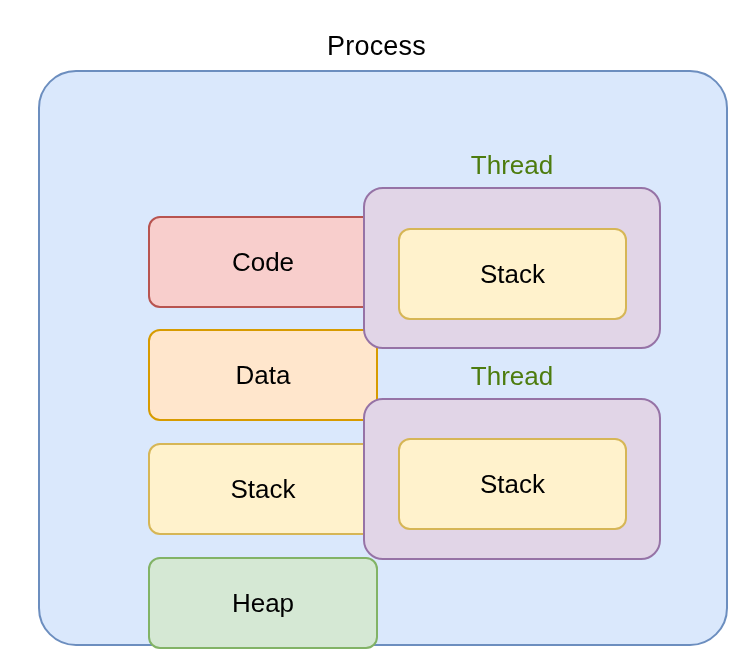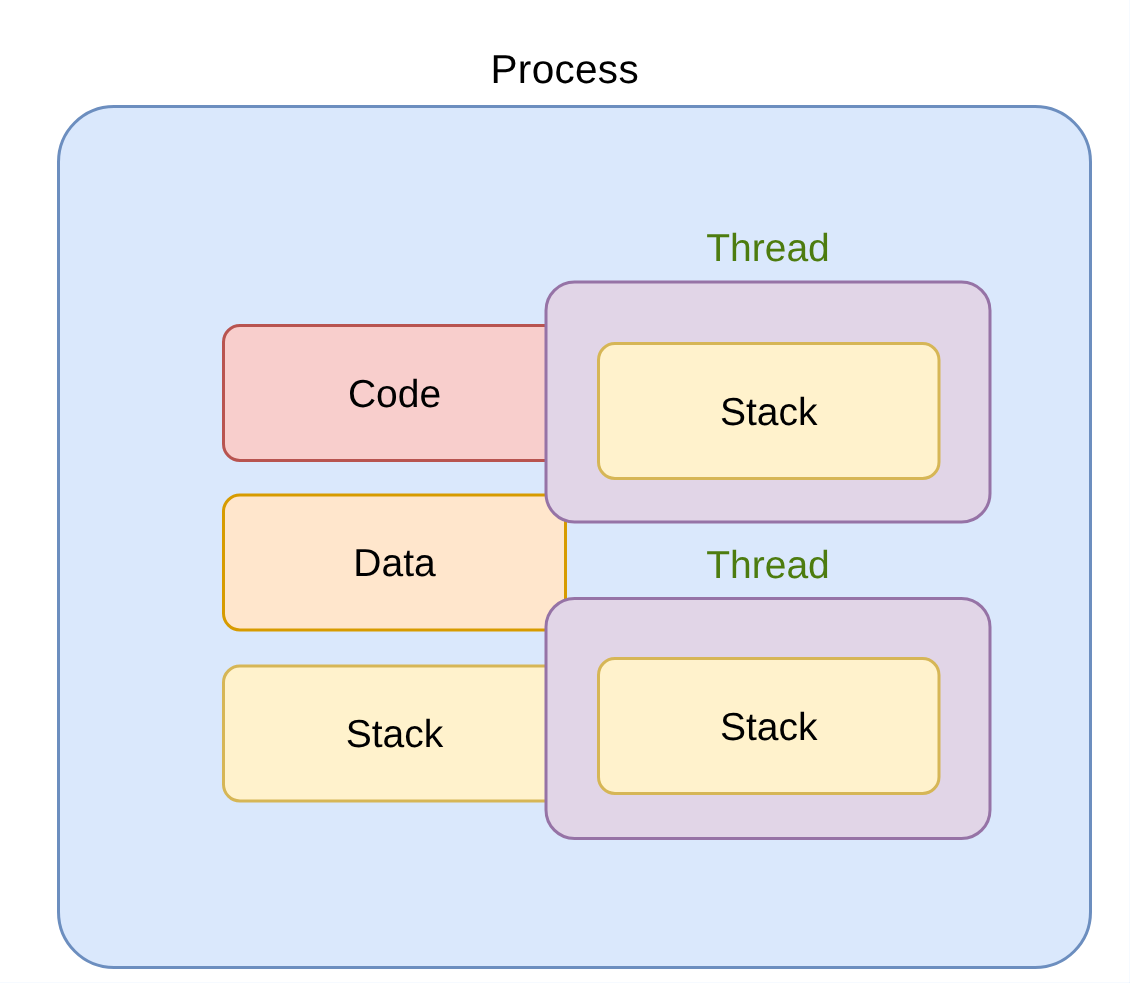--- a/index.html
+++ b/index.html
@@ -161,20 +161,23 @@
     </div>
 
     <div class="seg seg-data">
       <span>Data</span>
     </div>
 
     <div class="seg seg-stack">
       <span>Stack</span>
     </div>
 
+    <div class="seg seg-heap">
+      <span>Heap</span>
+    </div>
 
   </div>
 
   <div class="thread-title thread-title-1">Thread</div>
 
   <div class="thread-box thread-box-1"></div>
 
   <div class="thread-stack thread-stack-1">
     <span>Stack</span>
   </div>

